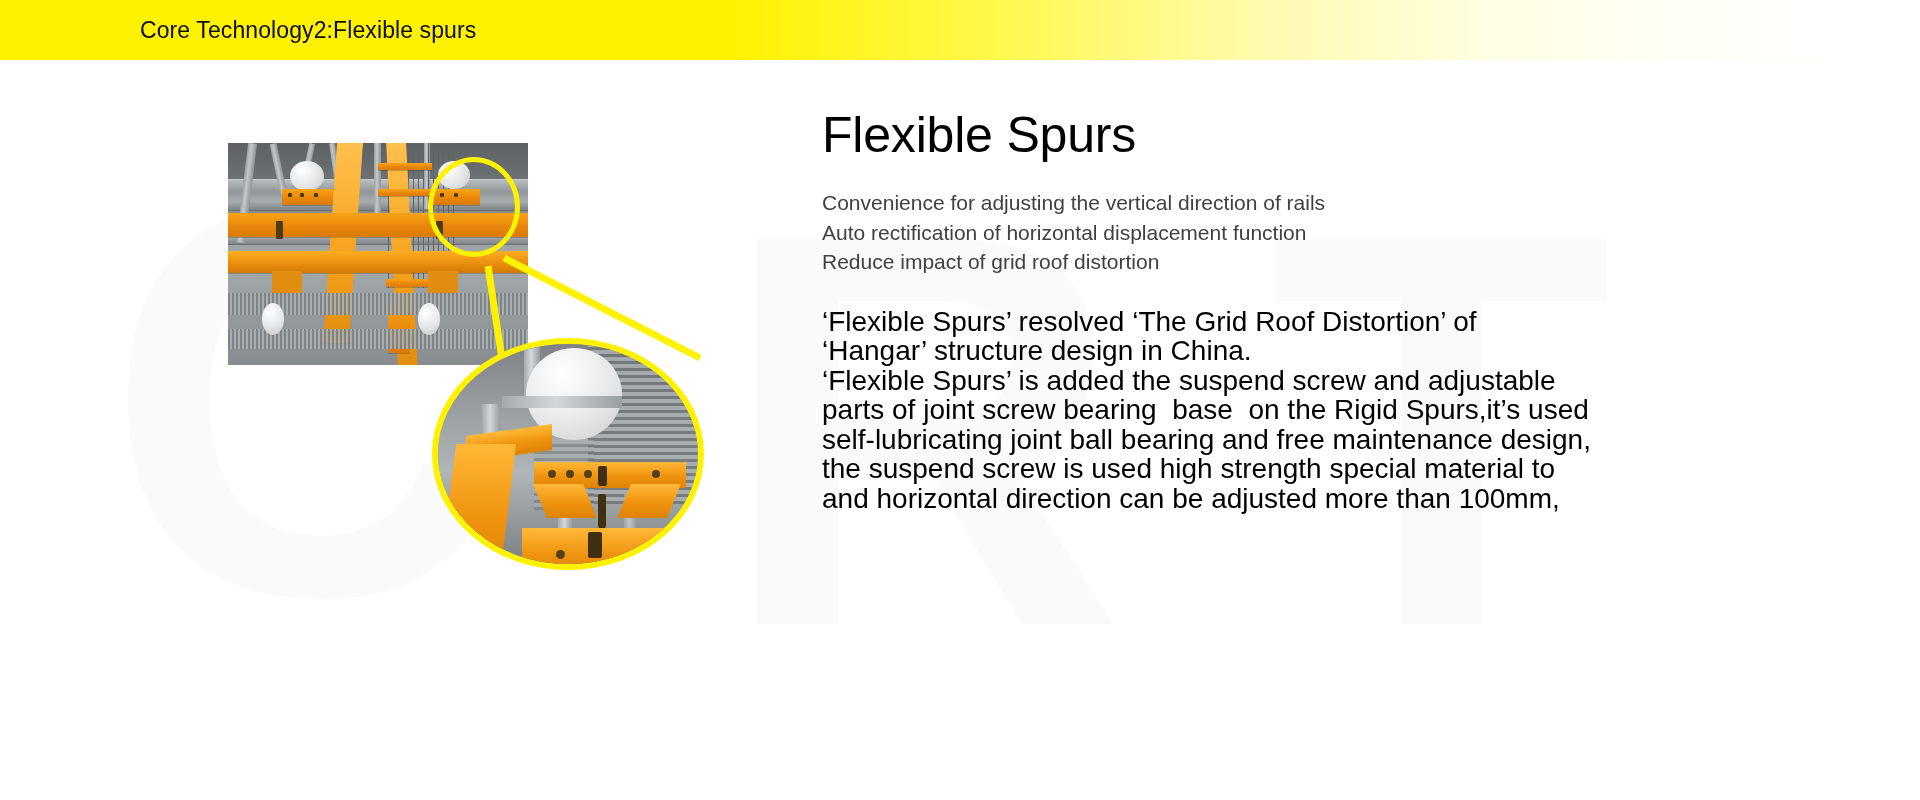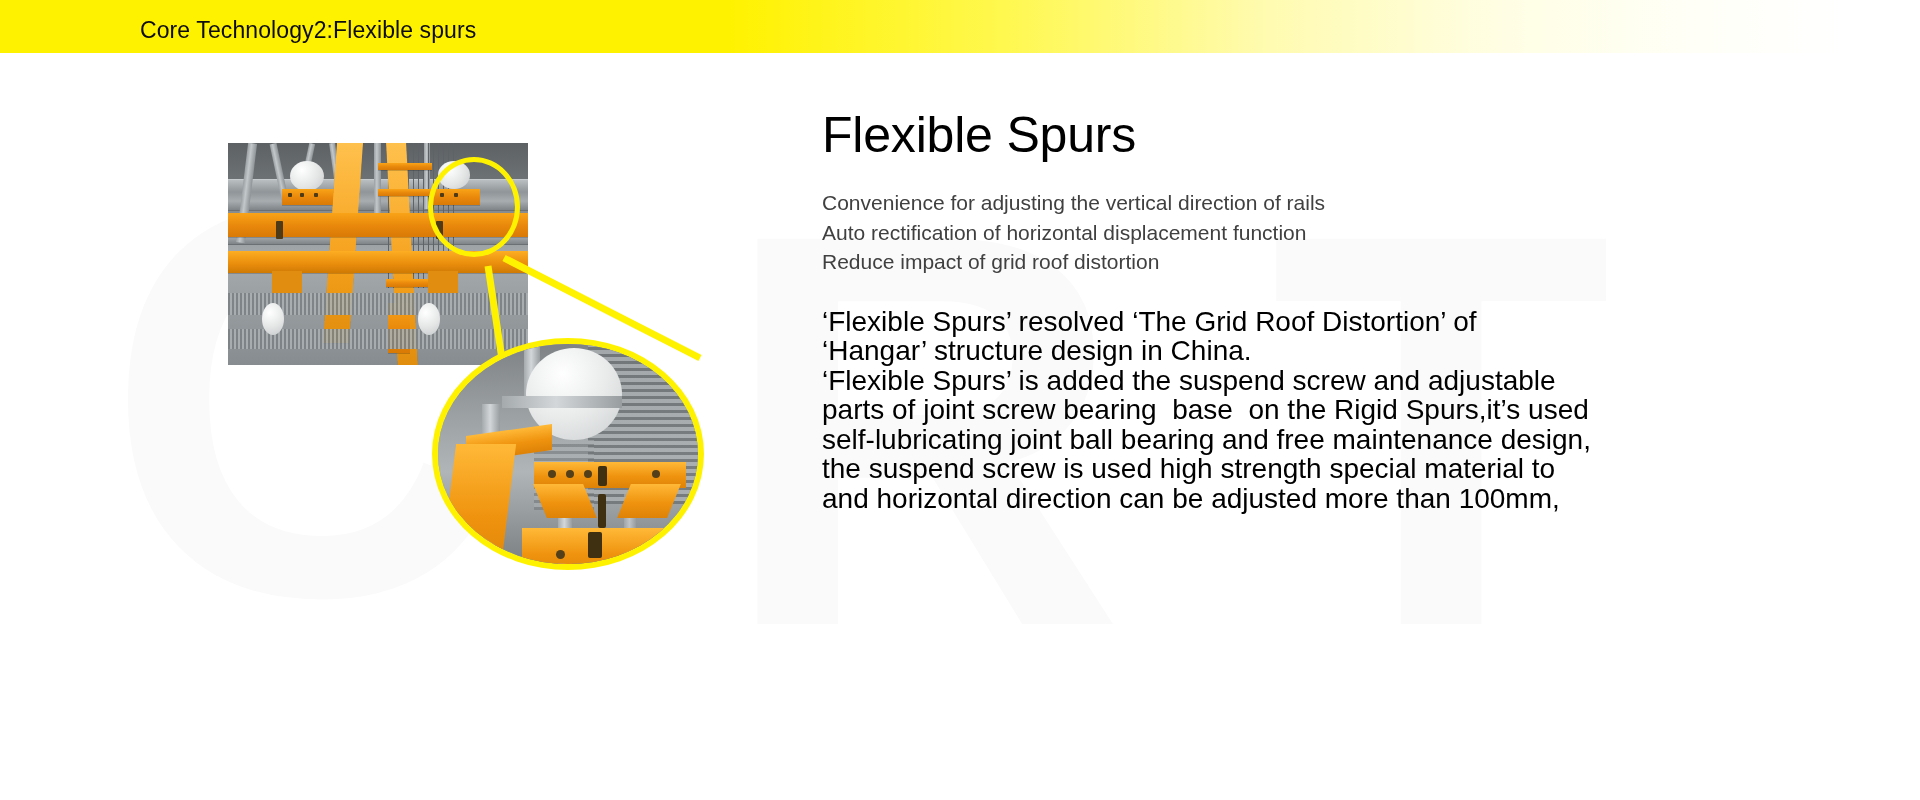--- a/index.html
+++ b/index.html
@@ -19,21 +19,21 @@
     background: #ffffff;
     overflow: hidden;
   }
 
   
   #header-bar {
     position: absolute;
     left: 0;
     top: 0;
     width: 1920px;
-    height: 53px;
+    height: 60px;
     background: linear-gradient(to right,
        #fff200 0%,
        #fff200 38%,
        #fff84d 52%,
        #fffbb0 66%,
        #fffee3 78%,
        #fffff7 88%,
        #ffffff 96%,
        #ffffff 100%);
   }

